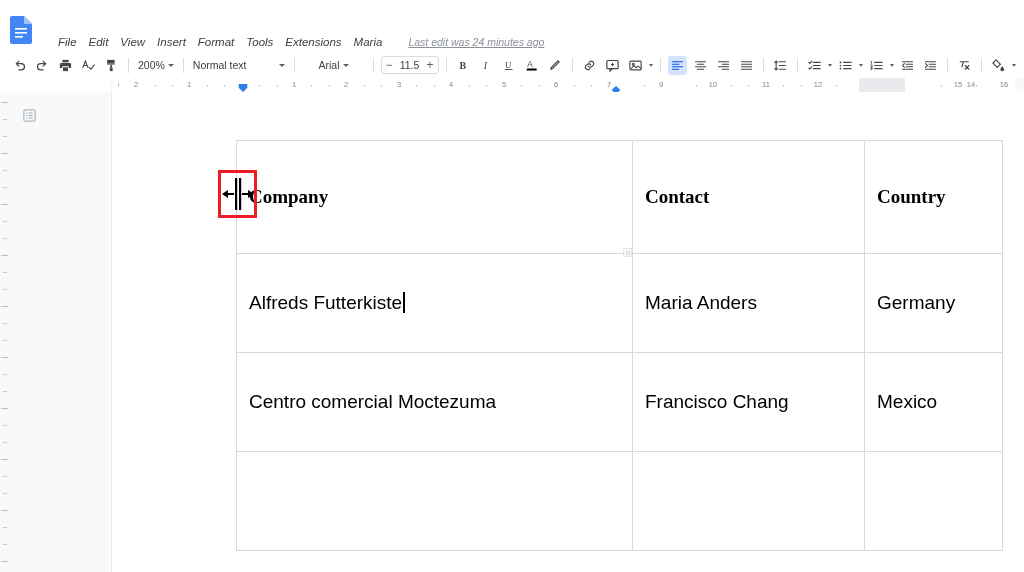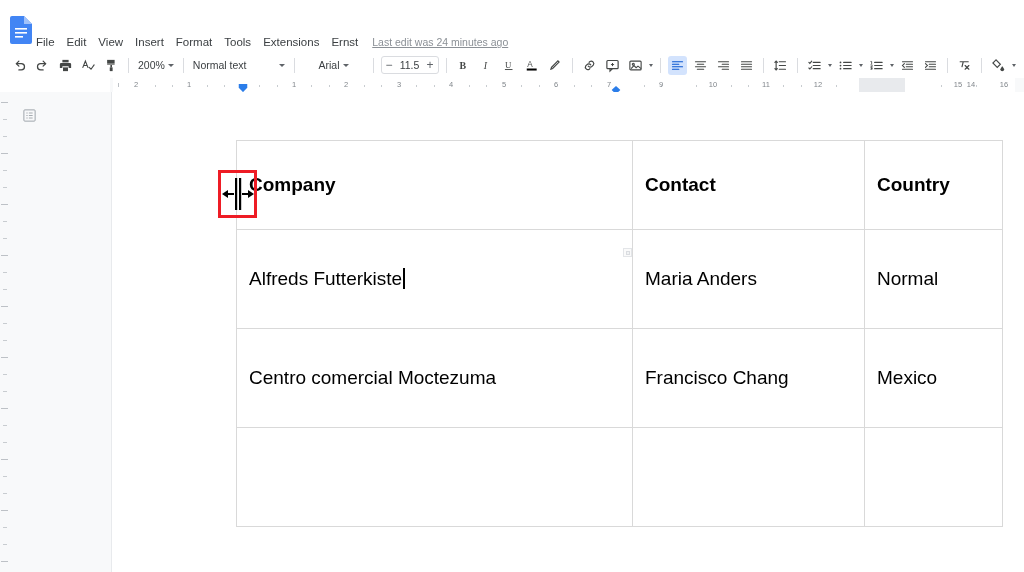--- a/index.html
+++ b/index.html
@@ -28,29 +28,29 @@
     display: flex; align-items: center; gap: 10px;
   }
   .doc-title {
     font-size: 14.5px; color: #5f6368; letter-spacing: .1px;
     white-space: nowrap;
   }
   .title-icon { width: 15px; height: 15px; color: #5f6368; display:inline-flex; align-items:center; justify-content:center; }
   .title-icon svg { display:block; }
 
   .menubar {
-    position: absolute; left: 30px; top: 35px;
-    display: flex; align-items: center; gap: 0px;
+    position: absolute; left: 52px; top: 35px;
+    display: flex; align-items: center; gap: 0px; font-style: italic;
   }
   .menu-item {
     font-size: 11.5px; color: #3c4043; padding: 1px 6px;
     white-space: nowrap; border-radius: 3px; cursor: default;
   }
   .last-edit {
-    font-size: 10.5px; color: #8b9096; margin-left: 8px;
+    font-size: 10.5px; color: #8b9096; margin-left: 20px;
     text-decoration: underline; white-space: nowrap;
   }
 
   
   .toolbar {
     position: absolute; left: 0; top: 52px; width: 1024px; height: 26px;
     background: #ffffff;
     display: flex; align-items: center;
     padding-left: 8px;
     border-bottom: none;
@@ -159,21 +159,21 @@
     padding: 0 12px;
     vertical-align: middle;
     font-size: 19px; color: #000;
     line-height: 1.25;
   }
   .doc-table tr.header-row td { font-weight: bold; }
   .col-1 { width: 396px; }
   .col-2 { width: 232px; }
   .col-3 { width: 138px; }
   .doc-table tr { height: 99px; }
-  .doc-table tr.header-row { height: 89px; }
+  .doc-table tr.header-row { height: 113px; font-family: Liberation Serif, serif; }
 
   
   .cell-text { position: relative; display: inline-block; white-space: nowrap; }
   .text-caret {
     display: inline-block; width: 1.5px; height: 21px;
     background: #000; vertical-align: -4px; margin-left: 1px;
   }
 
   
   .col-handle {
@@ -220,21 +220,21 @@
 
 
     <div class="menubar">
       <div class="menu-item">File</div>
       <div class="menu-item">Edit</div>
       <div class="menu-item">View</div>
       <div class="menu-item">Insert</div>
       <div class="menu-item">Format</div>
       <div class="menu-item">Tools</div>
       <div class="menu-item">Extensions</div>
-      <div class="menu-item">Ernst</div>
+      <div class="menu-item">Maria</div>
       <div class="last-edit">Last edit was 24 minutes ago</div>
     </div>
   </div>
 
   <div class="toolbar">
 
     <div class="tb-btn">
       <svg width="15" height="15" viewBox="0 0 24 24" fill="none" stroke="#444746" stroke-width="2" stroke-linecap="round">
         <path d="M8 9H15a5 5 0 0 1 0 10h-4"></path>
           <path d="M11 5L7 9l4 4"></path>
@@ -587,21 +587,21 @@
         <tbody>
             <tr class="header-row">
           <td class="col-1">Company</td>
           <td class="col-2">Contact</td>
           <td class="col-3">Country</td>
         </tr>
 
         <tr>
           <td class="col-1"><span class="cell-text">Alfreds Futterkiste</span><span class="text-caret"></span></td>
           <td class="col-2">Maria Anders</td>
-          <td class="col-3">Normal</td>
+          <td class="col-3">Germany</td>
         </tr>
 
         <tr>
           <td class="col-1">Centro comercial Moctezuma</td>
           <td class="col-2">Francisco Chang</td>
           <td class="col-3">Mexico</td>
         </tr>
 
 
         <tr>

